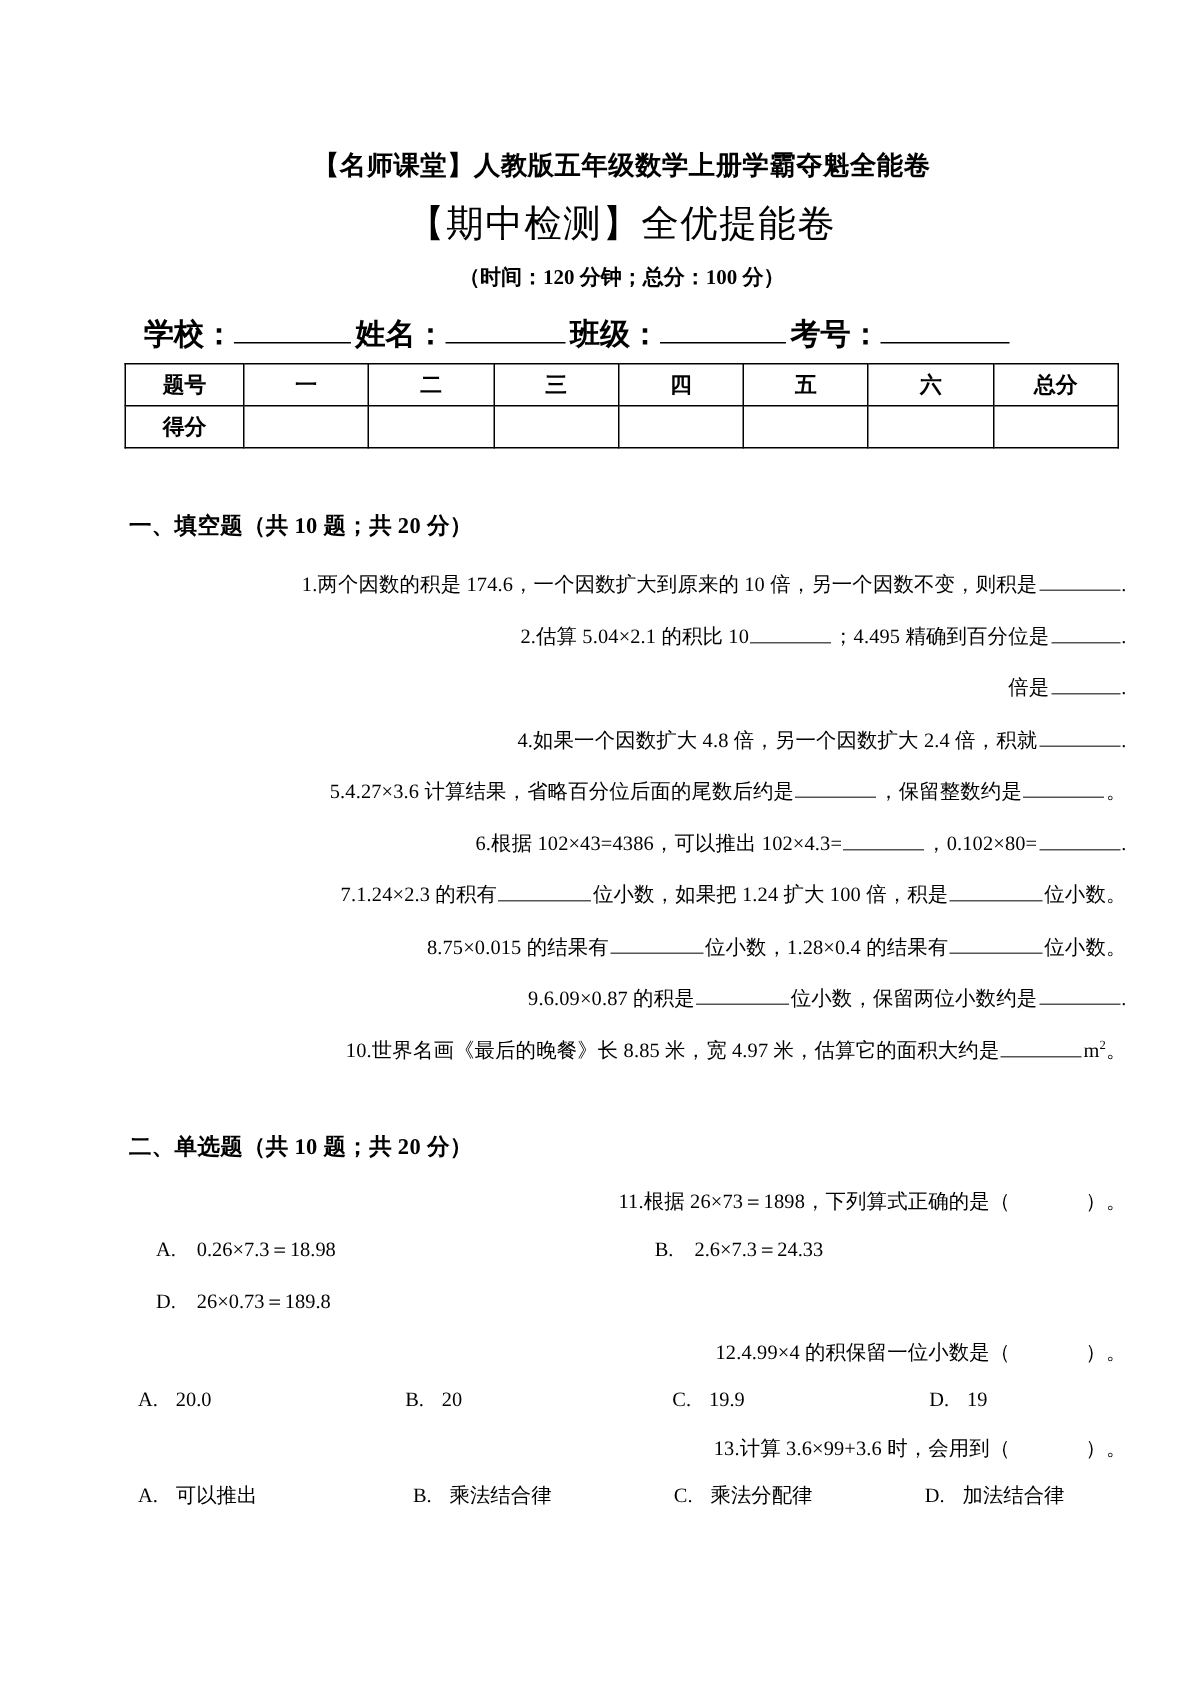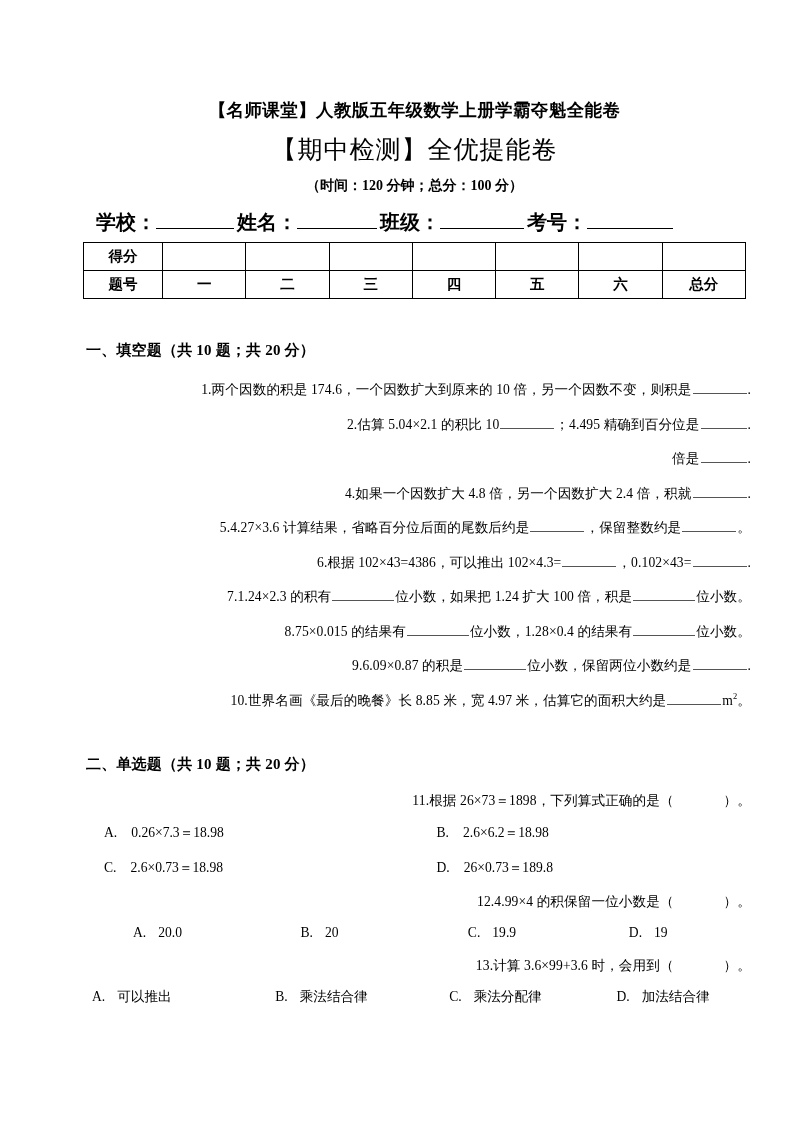--- a/index.html
+++ b/index.html
@@ -160,21 +160,21 @@
     padding-right: 40px;
     padding-top: 16px;
     font-size: 13.6px;
     display: flex;
   }
   .opts-row .ocell {
     box-sizing: border-box;
     padding-left: 6px;
   }
   .opts-row .ocell .key { margin-right: 12px; }
-  .opts-row.w-num .ocell:nth-child(1) { width: 26%; margin-left: 41px; }
+  .opts-row.w-num .ocell:nth-child(1) { width: 26%; }
   .opts-row.w-num .ocell:nth-child(2) { width: 26%; }
   .opts-row.w-num .ocell:nth-child(3) { width: 25%; }
   .opts-row.w-num .ocell:nth-child(4) { width: 23%; }
   .opts-row.w-txt .ocell:nth-child(1) { width: 25%; }
   .opts-row.w-txt .ocell:nth-child(2) { width: 26%; margin-left: 16px; }
   .opts-row.w-txt .ocell:nth-child(3) { width: 25%; }
   .opts-row.w-txt .ocell:nth-child(4) { width: 24%; }
 
   .paren-gap { display: inline-block; width: 50px; }
 </style>
@@ -188,39 +188,39 @@
   <div class="title-info">（时间：120 分钟；总分：100 分）</div>
 
   <div class="student-line">
     <span>学校：</span><span class="blank b-school"></span><span class="lbl">姓名：</span><span class="blank b-name"></span><span class="lbl">班级：</span><span class="blank b-class"></span><span class="lbl">考号：</span><span class="blank b-exam"></span>
   </div>
 
   <div class="score-table-wrap">
     <table class="score-table">
       <tbody>
           <tr>
-        <td class="col-label">得分</td>
-        <td></td>
-        <td></td>
-        <td></td>
-        <td></td>
-        <td></td>
-        <td></td>
-        <td></td>
-      </tr>
-      <tr>
         <td class="col-label">题号</td>
         <td>一</td>
         <td>二</td>
         <td>三</td>
         <td>四</td>
         <td>五</td>
         <td>六</td>
         <td>总分</td>
       </tr>
+      <tr>
+        <td class="col-label">得分</td>
+        <td></td>
+        <td></td>
+        <td></td>
+        <td></td>
+        <td></td>
+        <td></td>
+        <td></td>
+      </tr>
     </tbody>
       </table>
   </div>
 
   <div class="section-head">一、填空题（共 10 题；共 20 分）</div>
 
   <div class="q">
     <span class="ln">
       <span>1.</span><span>两个因数的积是 174.6，一个因数扩大到原来的 10 倍，另一个因数不变，则积是</span><span class="fb fb-m"></span><span>.</span>
     </span>
@@ -245,21 +245,21 @@
   </div>
 
   <div class="q">
     <span class="ln">
       <span>5.</span><span>4.27×3.6 计算结果，省略百分位后面的尾数后约是</span><span class="fb fb-m"></span><span>，保留整数约是</span><span class="fb fb-m"></span><span>。</span>
     </span>
   </div>
 
   <div class="q">
     <span class="ln">
-      <span>6.</span><span>根据 102×43=4386，可以推出 102×4.3=</span><span class="fb fb-m"></span><span>，0.102×43=</span><span class="fb fb-m"></span><span>.</span>
+      <span>6.</span><span>根据 102×43=4386，可以推出 102×4.3=</span><span class="fb fb-m"></span><span>，0.102×80=</span><span class="fb fb-m"></span><span>.</span>
     </span>
   </div>
 
   <div class="q">
     <span class="ln">
       <span>7.</span><span>1.24×2.3 的积有</span><span class="fb fb-l"></span><span>位小数，如果把 1.24 扩大 100 倍，积是</span><span class="fb fb-l"></span><span>位小数。</span>
     </span>
   </div>
 
   <div class="q">
@@ -286,27 +286,24 @@
     <span class="ln">
       <span>11.</span><span>根据 26×73＝1898，下列算式正确的是（</span><span class="paren-gap"></span><span>）。</span>
     </span>
   </div>
   <div class="opts-2col">
     <div class="orow">
       <div class="ocell">
         <span class="key">A.</span><span>0.26×7.3＝18.98</span>
       </div>
       <div class="ocell">
-        <span class="key">B.</span><span>2.6×6.2＝18.98</span>
+        <span class="key">B.</span><span>2.6×7.3＝24.33</span>
       </div>
     </div>
     <div class="orow">
-      <div class="ocell">
-        <span class="key">C.</span><span>2.6×0.73＝18.98</span>
-      </div>
       <div class="ocell">
         <span class="key">D.</span><span>26×0.73＝189.8</span>
       </div>
     </div>
   </div>
 
   <div class="q">
     <span class="ln">
       <span>12.</span><span>4.99×4 的积保留一位小数是（</span><span class="paren-gap"></span><span>）。</span>
     </span>

